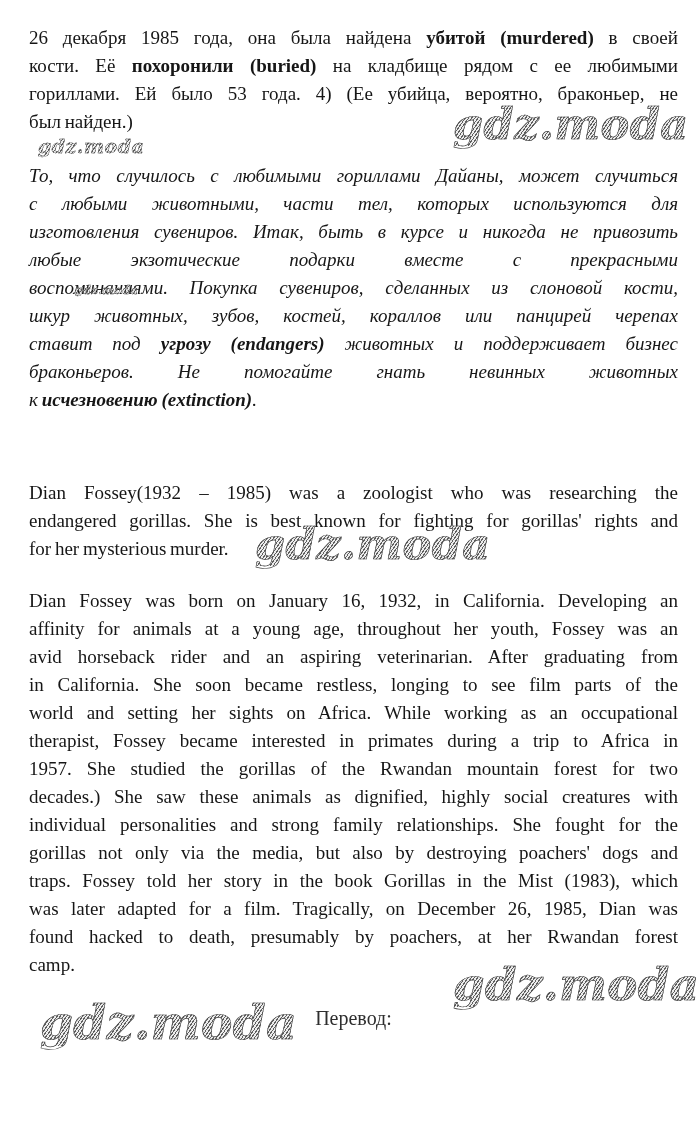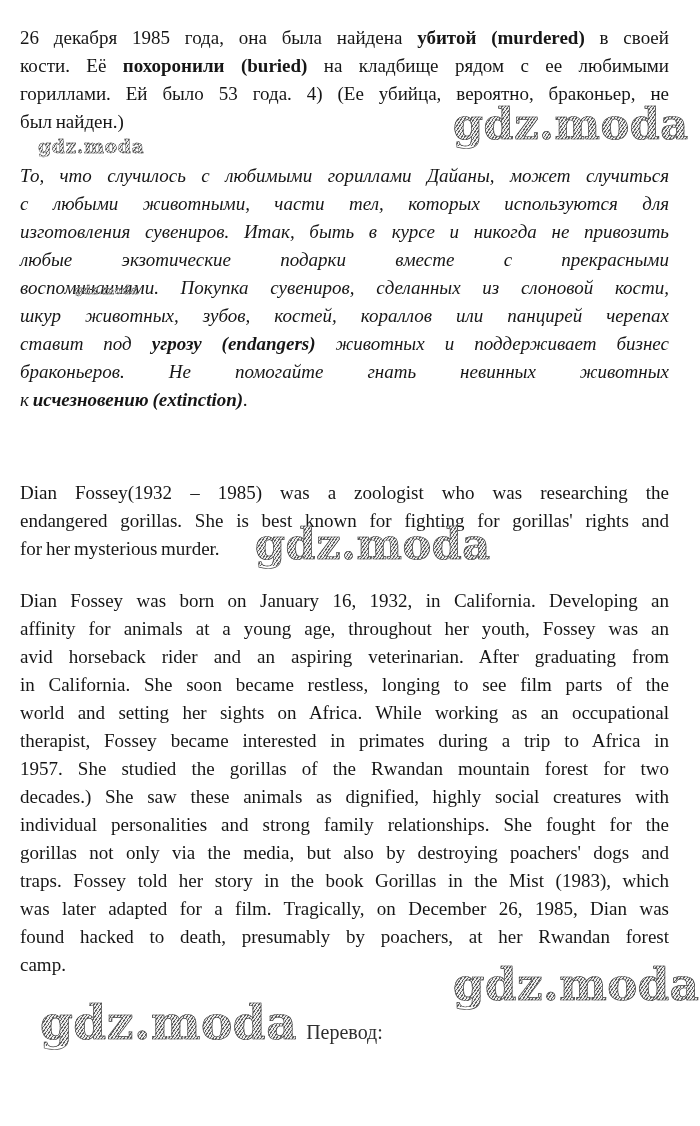--- a/index.html
+++ b/index.html
@@ -10,21 +10,21 @@
   body {
     width: 700px;
     height: 1126px;
     position: relative;
     overflow: hidden;
     font-family: "Liberation Serif", "DejaVu Serif", serif;
     color: #161616;
   }
   .content {
     position: absolute;
-    left: 20px;
+    left: 29px;
     top: 24px;
     width: 649px;
   }
   .para { position: relative; }
   .line {
     font-size: 19px;
     line-height: 28px;
     text-align: justify;
     text-align-last: justify;
     text-justify: inter-word;
@@ -32,40 +32,41 @@
     white-space: normal;
   }
   .line.last { text-align-last: left; }
   .bold { font-weight: 700; }
 
   .p2 { margin-top: 26px; font-style: italic; }
   .p3 { margin-top: 65px; }
   .p4 { margin-top: 24px; }
 
   .translation {
-    margin-top: 40px;
+    margin-top: 26px;
     font-size: 20px;
     line-height: 26px;
     text-align: center;
     color: #2e2e2e;
   }
 
   
   .wm {
     position: absolute;
     font-family: "DejaVu Serif", serif;
     font-weight: 700;
     line-height: 1;
     white-space: nowrap;
     color: transparent;
     background-image: repeating-linear-gradient(125deg, #5f5f5f 0 1px, #ececec 1px 2.6px);
     -webkit-background-clip: text;
     background-clip: text;
     -webkit-text-stroke: 0.7px #4a4a4a;
     letter-spacing: 0.5px;
+    font-style: italic;
   }
   .wm-top-left     { left: 38px;  top: 137px; font-size: 19px; -webkit-text-stroke-width: 0.4px; }
   .wm-top-right    { left: 453px; top: 103px; font-size: 43px; }
   .wm-tiny         { left: 75px;  top: 285px; font-size: 11px; -webkit-text-stroke-width: 0.3px; }
   .wm-mid          { left: 255px; top: 523px; font-size: 43px; }
   .wm-bottom-right { left: 453px; top: 962px; font-size: 45px; }
   .wm-bottom-left  { left: 40px;  top: 999px; font-size: 47px; }
 </style>
 </head>
 <body>

